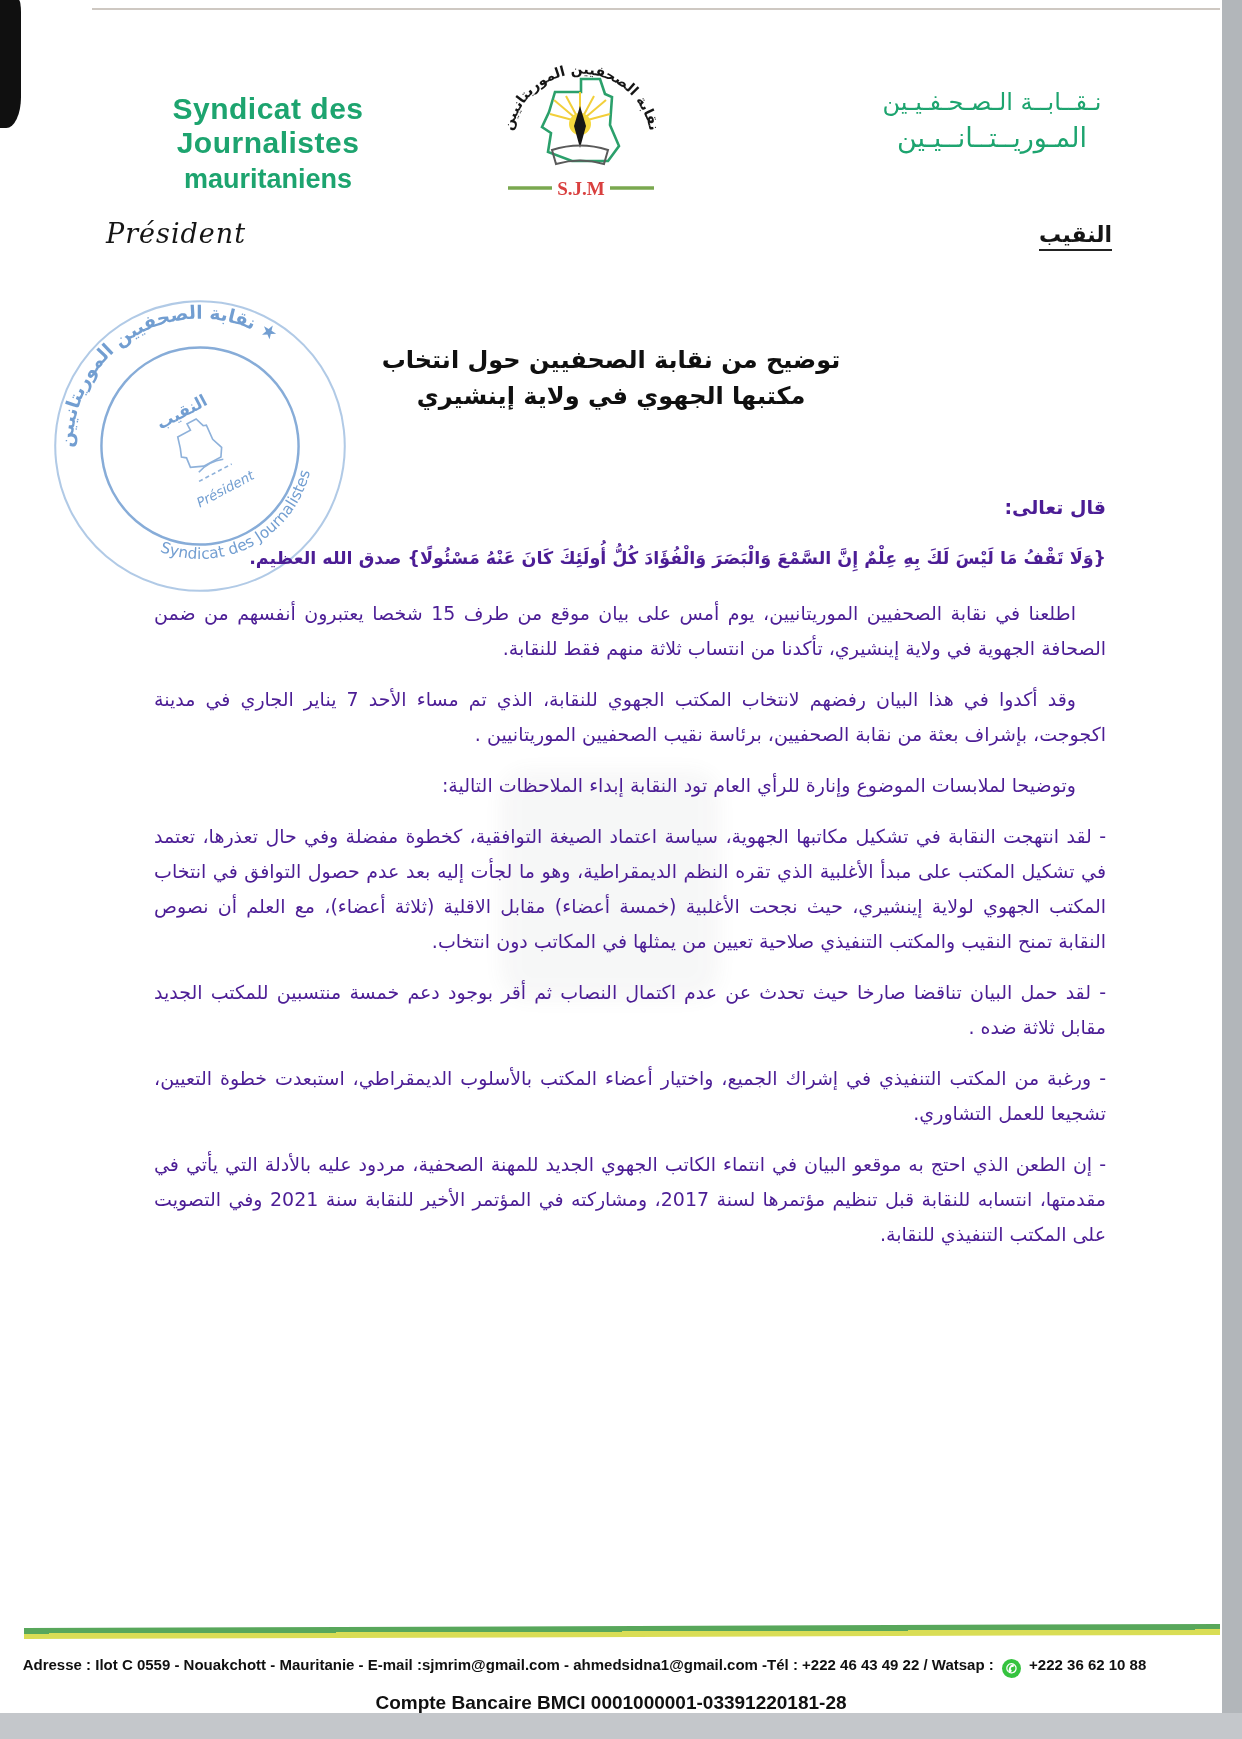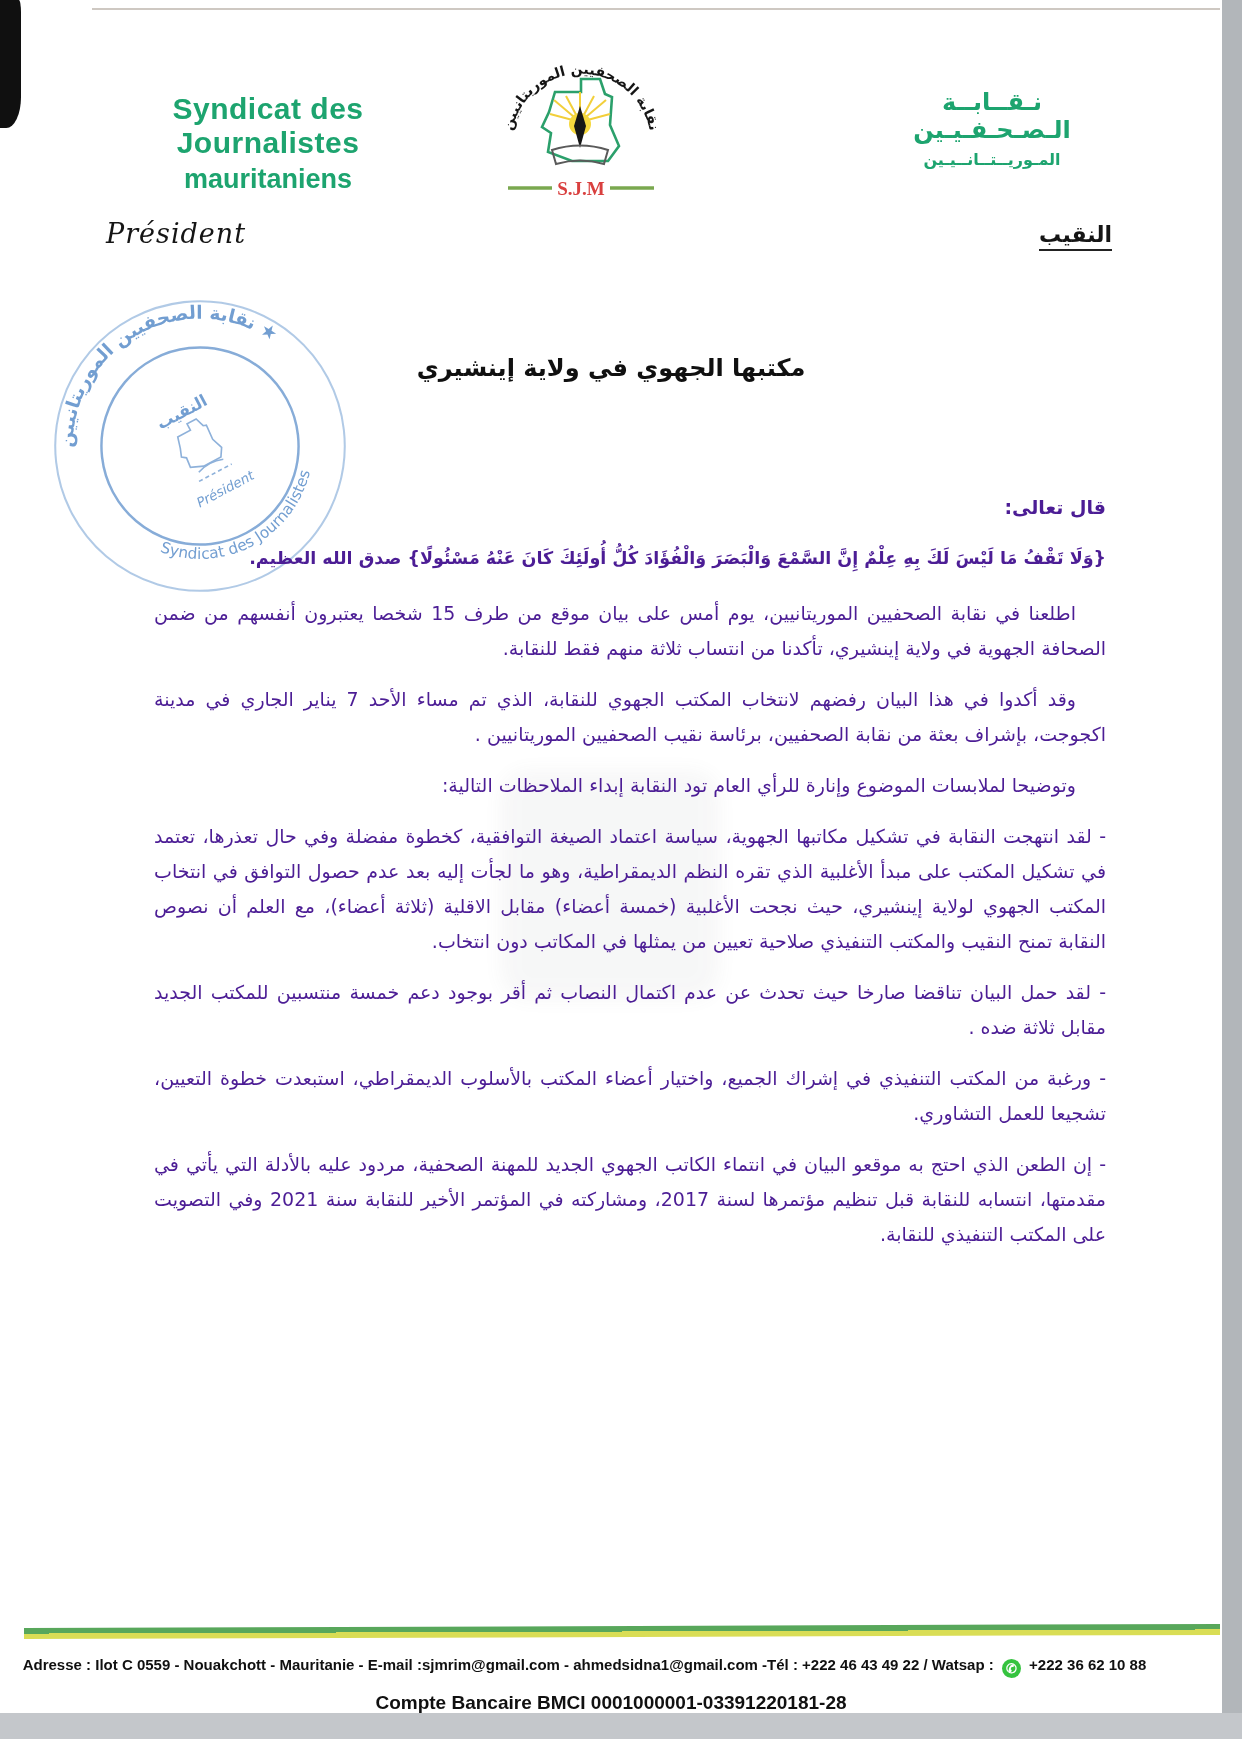--- a/index.html
+++ b/index.html
@@ -10,23 +10,23 @@
   .corner-artifact{position:absolute;left:0;top:0;width:21px;height:128px;background:#101010;
       border-bottom-right-radius:70% 24%;border-top-right-radius:10%;}
   .topline{position:absolute;left:92px;top:8px;width:1128px;height:2px;background:#b9b0a8;opacity:.7;}
 
   
   .org-fr{position:absolute;left:88px;top:92px;width:360px;text-align:center;
       color:#1da46f;font-weight:bold;font-family:"Liberation Sans",sans-serif;}
   .org-fr .l1{font-size:30px;letter-spacing:.5px;}
   .org-fr .l2{font-size:27px;margin-top:4px;}
   .org-ar{position:absolute;right:120px;top:88px;width:260px;text-align:center;
-      color:#1da46f;font-weight:bold;direction:rtl;}
+      color:#1da46f;font-weight:normal;direction:rtl;}
   .org-ar .l1{font-size:24px;}
-  .org-ar .l2{font-size:16px;margin-top:6px;}
+  .org-ar .l2{font-size:27px;margin-top:6px;}
   .logo{position:absolute;left:492px;top:48px;}
 
   .role-fr{position:absolute;left:106px;top:218px;font-family:"DejaVu Serif",serif;
       font-style:italic;font-size:27px;color:#151515;letter-spacing:1px;}
   .role-ar{position:absolute;right:130px;top:222px;font-size:22px;font-weight:bold;
       color:#151515;border-bottom:2.5px solid #222;padding-bottom:2px;direction:rtl;}
 
   
   .stamp{position:absolute;left:46px;top:292px;width:308px;height:308px;
       transform:rotate(-28deg);opacity:.8;}
@@ -127,20 +127,21 @@
       <path d="M135 132 h14 v-7 h10 l3 9 3 1 -1 15 4 11 -5 8 h-19 l-12 -5 1 -10 -4 -3 3 -8 z"></path>
       <path d="M137 172 q14 -5 27 0"></path>
       <path d="M133 180 h36" stroke-dasharray="4 3"></path>
     </g>
     <text x="152" y="203" text-anchor="middle" fill="#4f86c6" font-size="13" font-style="italic">Président</text>
   </svg>
 
   <div class="ghost"></div>
 
   <div class="title-block">
+    <div class="t1">توضيح من نقابة الصحفيين حول انتخاب</div>
     <div class="t2">مكتبها الجهوي في ولاية إينشيري</div>
   </div>
 
   <div class="doc-text">
     <p class="lead-in">قال تعالى:</p>
     <p class="verse">{وَلَا تَقْفُ مَا لَيْسَ لَكَ بِهِ عِلْمٌ إِنَّ السَّمْعَ وَالْبَصَرَ وَالْفُؤَادَ كُلُّ أُولَئِكَ كَانَ عَنْهُ مَسْئُولًا} صدق الله العظيم.</p>
     <p class="para">اطلعنا في نقابة الصحفيين الموريتانيين، يوم أمس على بيان موقع من طرف 15 شخصا يعتبرون أنفسهم من ضمن الصحافة الجهوية في ولاية إينشيري، تأكدنا من انتساب ثلاثة منهم فقط للنقابة.</p>
     <p class="para">وقد أكدوا في هذا البيان رفضهم لانتخاب المكتب الجهوي للنقابة، الذي تم مساء الأحد 7 يناير الجاري في مدينة اكجوجت، بإشراف بعثة من نقابة الصحفيين، برئاسة نقيب الصحفيين الموريتانيين .</p>
     <p class="para">وتوضيحا لملابسات الموضوع وإنارة للرأي العام تود النقابة إبداء الملاحظات التالية:</p>
     <p class="bullet">- لقد انتهجت النقابة في تشكيل مكاتبها الجهوية، سياسة اعتماد الصيغة التوافقية، كخطوة مفضلة وفي حال تعذرها، تعتمد في تشكيل المكتب على مبدأ الأغلبية الذي تقره النظم الديمقراطية، وهو ما لجأت إليه بعد عدم حصول التوافق في انتخاب المكتب الجهوي لولاية إينشيري، حيث نجحت الأغلبية (خمسة أعضاء) مقابل الاقلية (ثلاثة أعضاء)، مع العلم أن نصوص النقابة تمنح النقيب والمكتب التنفيذي صلاحية تعيين من يمثلها في المكاتب دون انتخاب.</p>

